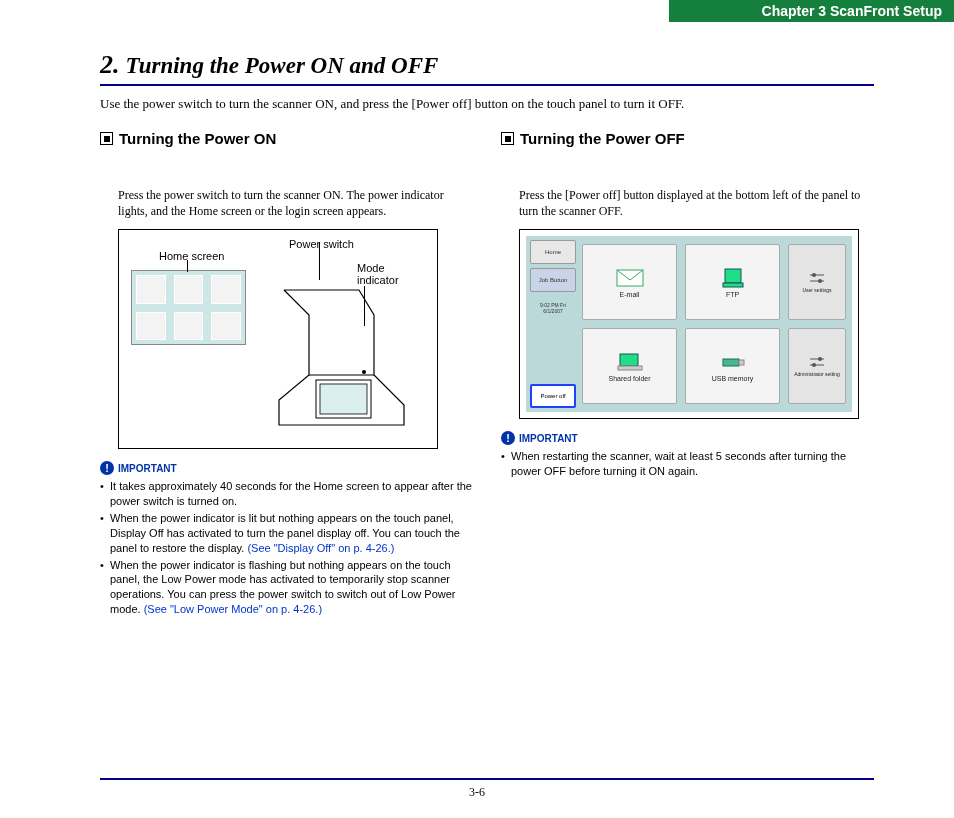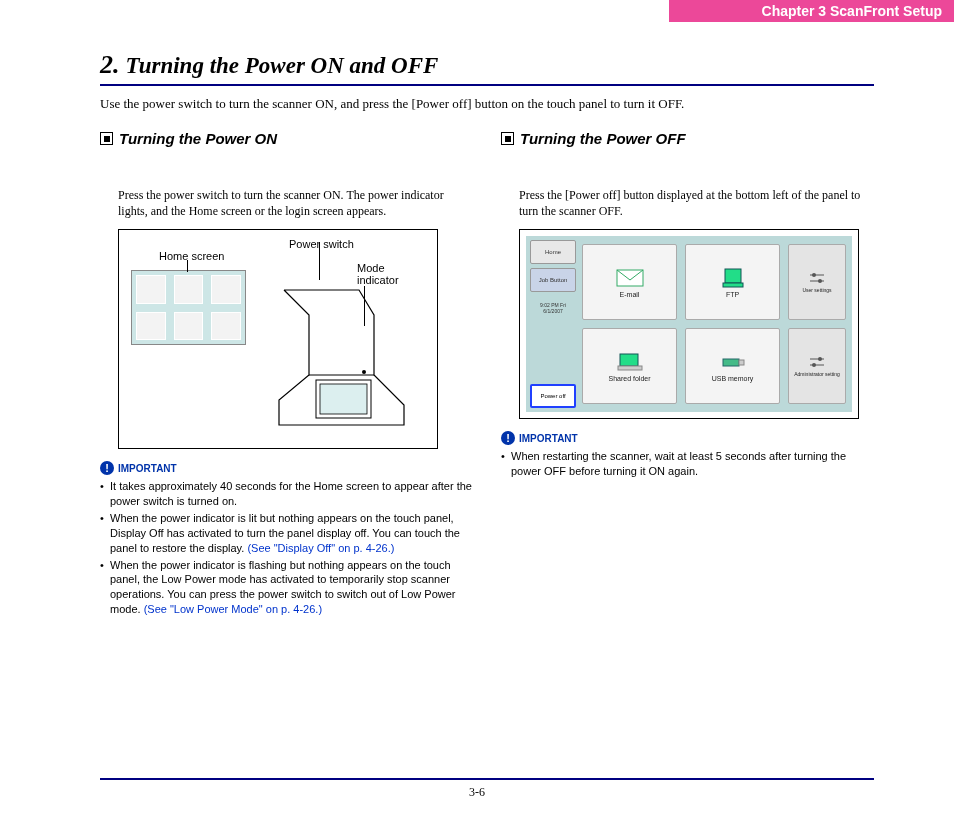--- a/index.html
+++ b/index.html
@@ -1,26 +1,26 @@
 <!DOCTYPE html>
 <html><head>
 <meta charset="utf-8">
 <style>
   * { box-sizing: border-box; margin: 0; padding: 0; }
   html, body { width: 954px; height: 818px; font-family: Arial, Helvetica, sans-serif; background: #fff; color: #000; }
   .page { width: 954px; height: 818px; position: relative; padding: 0; }
-  .header-bar { position: absolute; top: 0; right: 0; width: 285px; height: 22px; background: #ec4899; color: #fff; font-weight: bold; font-size: 14px; display: flex; align-items: center; justify-content: flex-end; padding-right: 12px; }
+  .header-bar { position: absolute; top: 0; right: 0; width: 285px; height: 22px; background: #15803d; color: #fff; font-weight: bold; font-size: 14px; display: flex; align-items: center; justify-content: flex-end; padding-right: 12px; }
   .content { position: absolute; top: 50px; left: 100px; right: 80px; bottom: 50px; }
   .section-title { border-bottom: 2px solid #000080; padding-bottom: 4px; margin-bottom: 10px; display: flex; align-items: baseline; gap: 6px; }
   .section-num { font-size: 26px; font-weight: bold; font-style: italic; font-family: "Times New Roman", serif; }
   .section-text { font-size: 23px; font-weight: bold; font-style: italic; font-family: "Times New Roman", serif; }
   .intro { font-size: 13px; font-family: "Times New Roman", serif; margin-bottom: 18px; }
   .columns { display: flex; gap: 28px; }
   .col { flex: 1; }
-  .sub-h { font-size: 15px; font-weight: bold; margin-bottom: 6px; display: flex; align-items: flex-start; gap: 6px; font-style: italic; }
+  .sub-h { font-size: 15px; font-weight: bold; margin-bottom: 6px; display: flex; align-items: flex-start; gap: 6px; }
   .sub-h .box { display:inline-block; width:13px; height:13px; border:1.5px solid #000; position:relative; top:2px; }
   .sub-h .box::after { content:""; position:absolute; inset:2.5px; background:#000; }
   .body-text { font-size: 12px; font-family: "Times New Roman", serif; margin-bottom: 10px; line-height: 1.35; padding-left: 18px; margin-top: 40px; }
   .figure { border: 1px solid #000; margin: 6px 0 12px 18px; position: relative; background: #fff; }
   .fig-on { width: 320px; height: 220px; }
   .fig-off { width: 340px; height: 190px; }
   .label-home { position:absolute; top:20px; left:40px; font-size:11px; }
   .label-pswitch { position:absolute; top:8px; left:170px; font-size:11px; }
   .label-pind { position:absolute; top:32px; left:238px; font-size:11px; line-height:1.1; }
   .mini-screen { position:absolute; top:40px; left:12px; width:115px; height:75px; border:1px solid #888; background:#cde6e6; }

